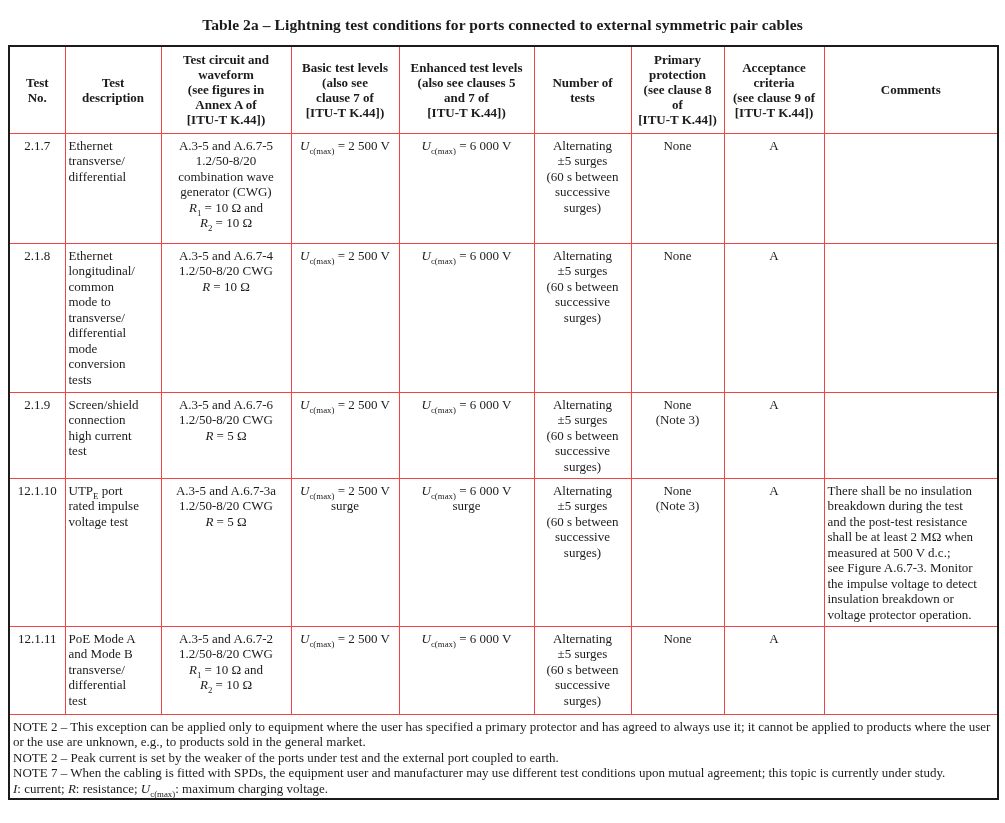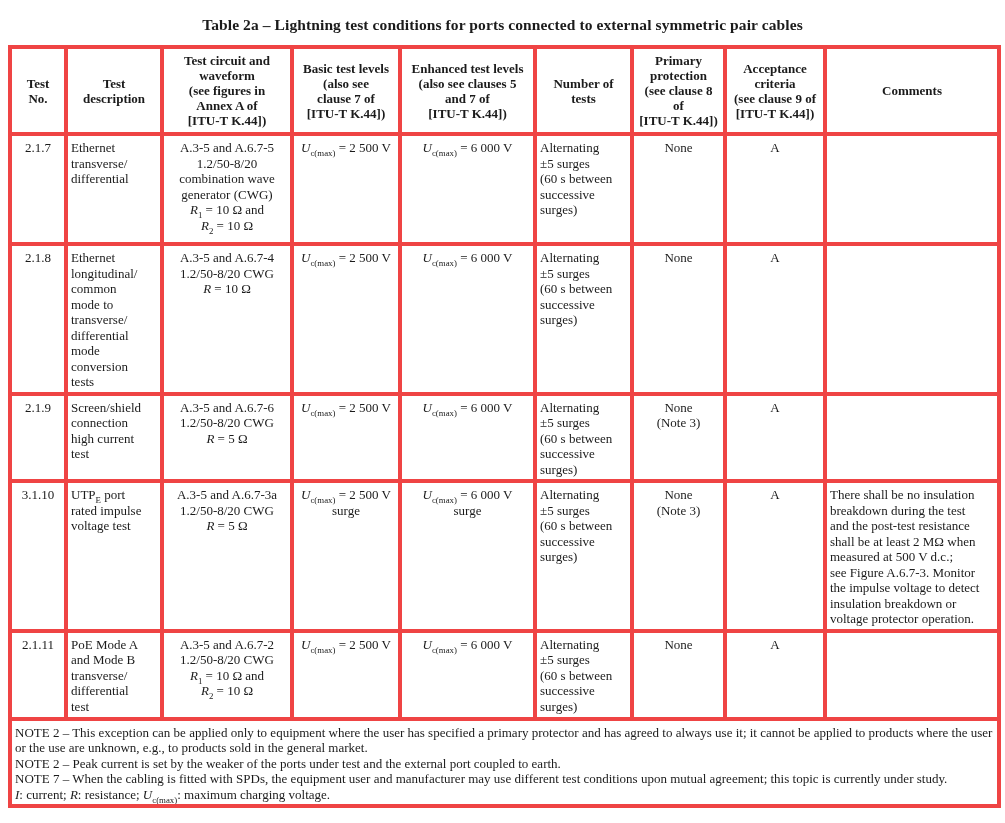--- a/index.html
+++ b/index.html
@@ -26,21 +26,21 @@
     letter-spacing: 0.1px;
   }
   table.k44 {
     border-collapse: collapse;
     table-layout: fixed;
     margin-left: 8px;
     width: 989px;
     border: 2px solid #1b1b1b;
   }
   table.k44 th, table.k44 td {
-    border: 4px solid #ef4444;
+    border: 1px solid #ef4444;
     box-sizing: border-box;
     overflow: hidden;
   }
   table.k44 th {
     font-weight: bold;
     font-size: 13px;
     line-height: 15px;
     text-align: center;
     vertical-align: middle;
     padding: 2px;
@@ -55,21 +55,21 @@
   tbody tr:nth-child(1) { height: 110px; }
   tbody tr:nth-child(2) { height: 149px; }
   tbody tr:nth-child(3) { height: 86px; }
   tbody tr:nth-child(4) { height: 148px; }
   tbody tr:nth-child(5) { height: 88px; }
   td.c0 { text-align: center; }
   td.c1 { text-align: left; padding-left: 7px; padding-right: 3px; }
   td.c2 { text-align: center; }
   td.c3 { text-align: center; white-space: nowrap; }
   td.c4 { text-align: center; white-space: nowrap; }
-  td.c5 { text-align: left; padding-left: 7px; }
+  td.c5 { text-align: center; padding-left: 7px; }
   td.c6 { text-align: center; font-family: Liberation Serif, serif; }
   td.c7 { text-align: center; }
   td.c8 { text-align: left; padding-left: 6px; padding-right: 4px; }
   td.notes {
     font-size: 13px;
     line-height: 16px;
     padding: 4px 8px 4px 7px;
     text-align: left;
     vertical-align: top;
     height: 74px;
@@ -136,32 +136,32 @@
           <td class="c1">Screen/shield<br>connection<br>high current<br>test</td>
           <td class="c2">A.3-5 and A.6.7-6<br>1.2/50-8/20 CWG<br><i>R</i> = 5 Ω</td>
           <td class="c3"><i>U</i><sub>c(max)</sub> = 2 500 V</td>
           <td class="c4"><i>U</i><sub>c(max)</sub> = 6 000 V</td>
           <td class="c5">Alternating<br>±5 surges<br>(60 s between<br>successive<br>surges)</td>
           <td class="c6">None<br>(Note 3)</td>
           <td class="c7">A</td>
           <td class="c8"></td>
         </tr>
         <tr>
-          <td class="c0">3.1.10</td>
+          <td class="c0">12.1.10</td>
           <td class="c1">UTP<sub>E</sub> port<br>rated impulse<br>voltage test</td>
           <td class="c2">A.3-5 and A.6.7-3a<br>1.2/50-8/20 CWG<br><i>R</i> = 5 Ω</td>
           <td class="c3"><i>U</i><sub>c(max)</sub> = 2 500 V<br>surge</td>
           <td class="c4"><i>U</i><sub>c(max)</sub> = 6 000 V<br>surge</td>
           <td class="c5">Alternating<br>±5 surges<br>(60 s between<br>successive<br>surges)</td>
           <td class="c6">None<br>(Note 3)</td>
           <td class="c7">A</td>
           <td class="c8">There shall be no insulation<br>breakdown during the test<br>and the post-test resistance<br>shall be at least 2 MΩ when<br>measured at 500 V d.c.;<br>see Figure A.6.7-3. Monitor<br>the impulse voltage to detect<br>insulation breakdown or<br>voltage protector operation.</td>
         </tr>
         <tr>
-          <td class="c0">2.1.11</td>
+          <td class="c0">12.1.11</td>
           <td class="c1">PoE Mode A<br>and Mode B<br>transverse/<br>differential<br>test</td>
           <td class="c2">A.3-5 and A.6.7-2<br>1.2/50-8/20 CWG<br><i>R</i><sub>1</sub> = 10 Ω and<br><i>R</i><sub>2</sub> = 10 Ω</td>
           <td class="c3"><i>U</i><sub>c(max)</sub> = 2 500 V</td>
           <td class="c4"><i>U</i><sub>c(max)</sub> = 6 000 V</td>
           <td class="c5">Alternating<br>±5 surges<br>(60 s between<br>successive<br>surges)</td>
           <td class="c6">None</td>
           <td class="c7">A</td>
           <td class="c8"></td>
         </tr>
       </tbody>

